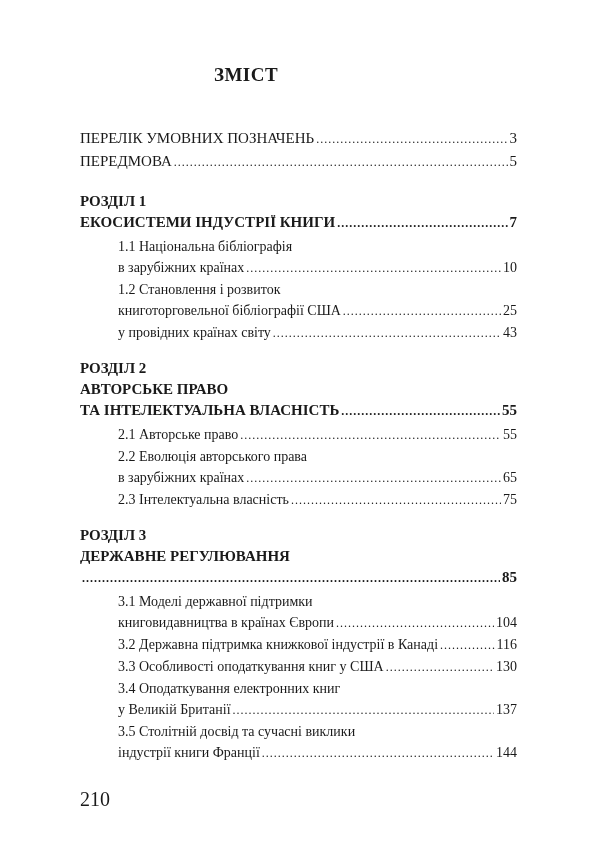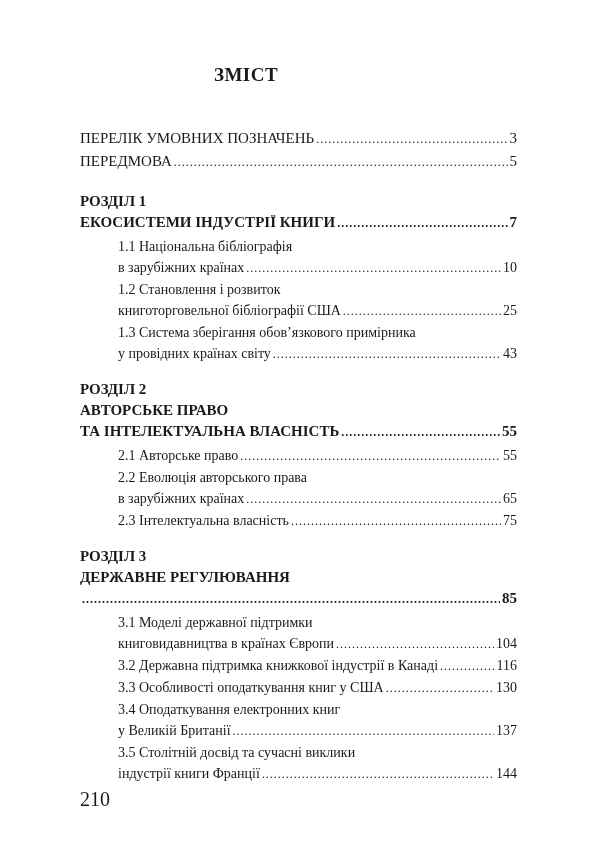--- a/index.html
+++ b/index.html
@@ -111,23 +111,20 @@
           <span class="text">1.2 Становлення і розвиток</span>
         </div>
       <div class="line">
         <span class="text">книготорговельної бібліографії США</span>
         <span class="leader"></span>
         <span class="page">25</span>
       </div>
     </div>
     <div class="section">
       <div class="line">
-          <span class="text">1.3 Система зберігання обов’язкового примірника</span>
-        </div>
-      <div class="line">
         <span class="text">у провідних країнах світу</span>
         <span class="leader"></span>
         <span class="page">43</span>
       </div>
     </div>
   </div>
 
   <div class="chapter-block">
     <div class="chapter">
       <div class="line">

